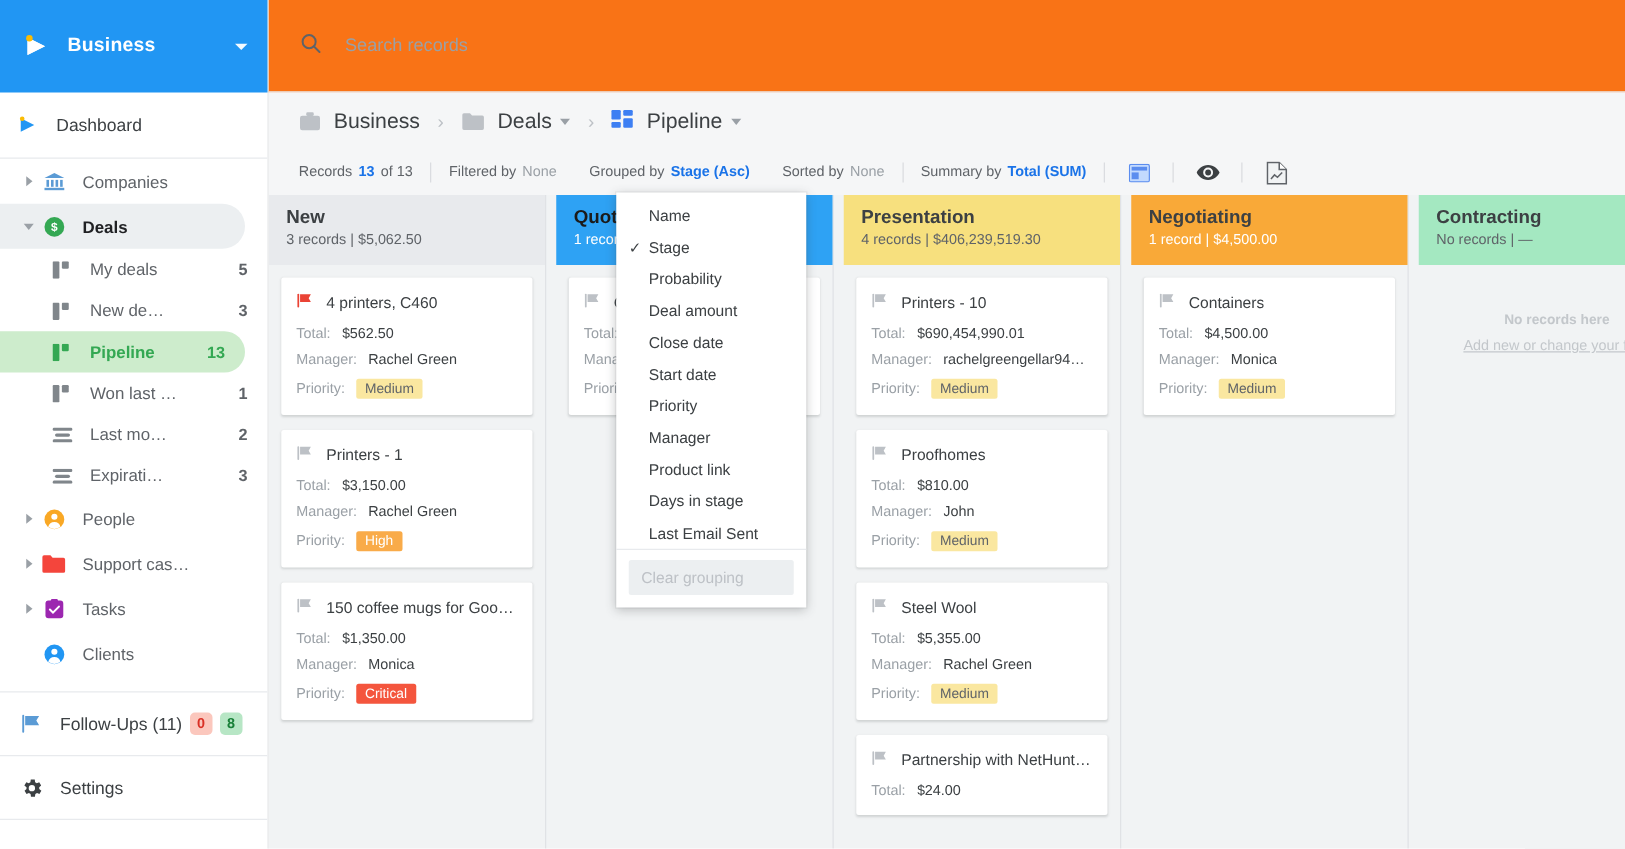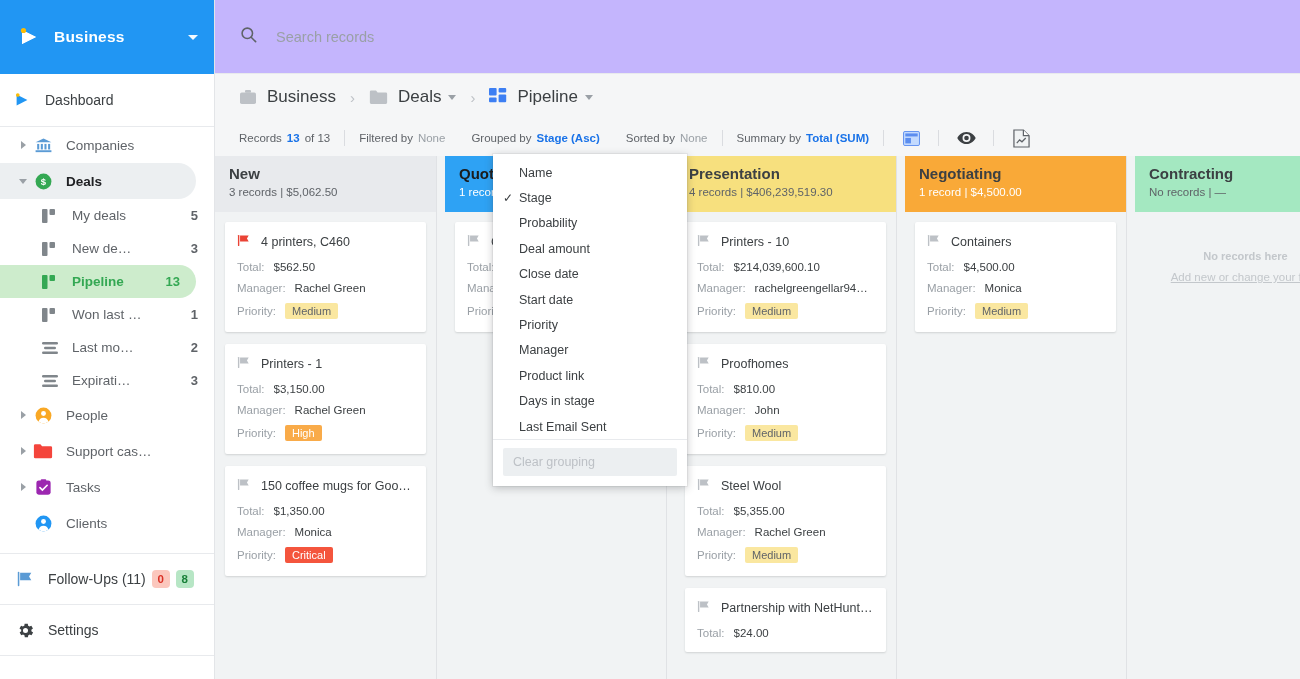--- a/index.html
+++ b/index.html
@@ -46,21 +46,21 @@
   .sb-bottom-row { display: flex; align-items: center; height: 50px; padding-left: 14px;
                    font-size: 14px; color: #3c4043; cursor: pointer; }
   .badge { display: inline-flex; align-items: center; justify-content: center; min-width: 18px;
            height: 18px; border-radius: 4px; font-size: 11.5px; font-weight: bold; margin-left: 6px;
            padding: 0 4px; }
   .badge.red { background: #fbc7bd; color: #d93025; }
   .badge.green { background: #b7e6c5; color: #188038; }
 
   
   .main { flex: 1; display: flex; flex-direction: column; min-width: 0; position: relative; }
-  .searchbar { height: 74px; background: #c4b5fd; display: flex; align-items: center;
+  .searchbar { height: 74px; background: #f97316; display: flex; align-items: center;
                padding: 0 24px; border-bottom: 1px solid #e8eaed; }
   .search-input { border: none; outline: none; font-size: 14.5px; font-family: inherit;
                   color: #3c4043; width: 400px; background: transparent; margin-left: 18px; }
   .search-input::placeholder { color: #9aa0a6; }
 
   .breadcrumb { height: 46px; background: #f5f6f7; display: flex; align-items: center;
                 padding: 0 24px; gap: 0px; }
   .bc-item { display: flex; align-items: center; font-size: 17px; color: #3c4043; cursor: pointer; }
   .bc-item .bc-ico { margin-right: 10px; display: flex; }
   .bc-sep { color: #bdc1c6; font-size: 15px; margin: 0 14px; }
@@ -97,21 +97,21 @@
   .pri.Medium { background: #fae7a0; color: #5f6368; }
   .pri.High { background: #f9ab49; color: #fff; }
   .pri.Critical { background: #f4553d; color: #fff; }
   .empty-col { flex: 1; display: flex; flex-direction: column; align-items: center;
                justify-content: flex-start; padding-top: 28px; }
   .empty-col .e1 { font-size: 11px; font-weight: bold; color: #c3c7cb; margin-bottom: 9px; }
   .empty-col .e2 { font-size: 11.5px; color: #c3c7cb; white-space: nowrap; text-decoration: underline; }
   .truncate { white-space: nowrap; overflow: hidden; text-overflow: ellipsis; }
 
   
-  .menu { position: absolute; left: 493px; top: 154px; width: 194px; background: #fff;
+  .menu { position: absolute; left: 493px; top: 154px; width: 152px; background: #fff;
           box-shadow: 0 2px 8px rgba(60,64,67,.30), 0 0 0 1px rgba(60,64,67,.06);
           z-index: 50; padding: 6px 0 0 0; }
   .menu-item { height: 25.4px; display: flex; align-items: center; font-size: 12.5px;
                color: #3c4043; padding-left: 10px; cursor: pointer; }
   .menu-item .chk { width: 16px; flex: none; font-size: 12px; color: #3c4043; }
   .menu-foot { border-top: 1px solid #e8eaed; padding: 8px 10px 10px 10px; }
   .clear-btn { display: block; width: 100%; text-align: left; background: #eceff1; border: none;
                color: #bdc1c6; font-size: 12.5px; font-family: inherit; padding: 7px 10px;
                border-radius: 2px; cursor: default; }
 </style>
@@ -523,21 +523,21 @@
             <div class="card">
               <div class="card-title">
                 <span class="flag"><svg width="13" height="13" viewBox="0 0 14 14" fill="#bdc1c6">
                     <rect x="1" y="1" width="1.5" height="12" rx="0.7"></rect>
                     <path d="M3.3 1.6H12.6L10.7 4.9 12.6 8.2H3.3Z"></path>
                   </svg></span>
                 <span class="truncate">Printers - 10</span>
               </div>
               <div class="crow">
                 <span class="ck">Total:</span>
-                <span class="cv">$214,039,600.10</span>
+                <span class="cv">$690,454,990.01</span>
               </div>
               <div class="crow">
                 <span class="ck">Manager:</span>
                 <span class="cv">rachelgreengellar94…</span>
               </div>
               <div class="crow">
                 <span class="ck">Priority:</span>
                 <span class="pri Medium">Medium</span>
               </div>
             </div>

